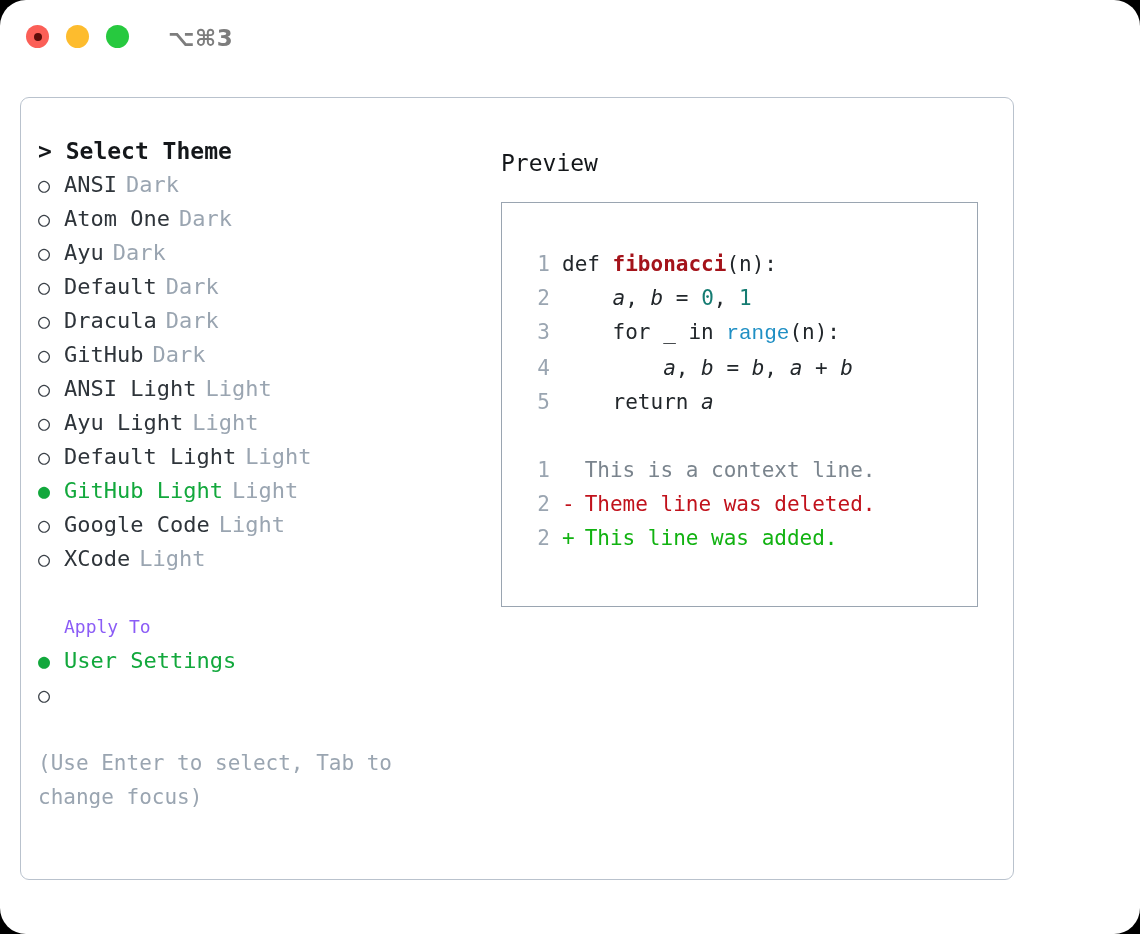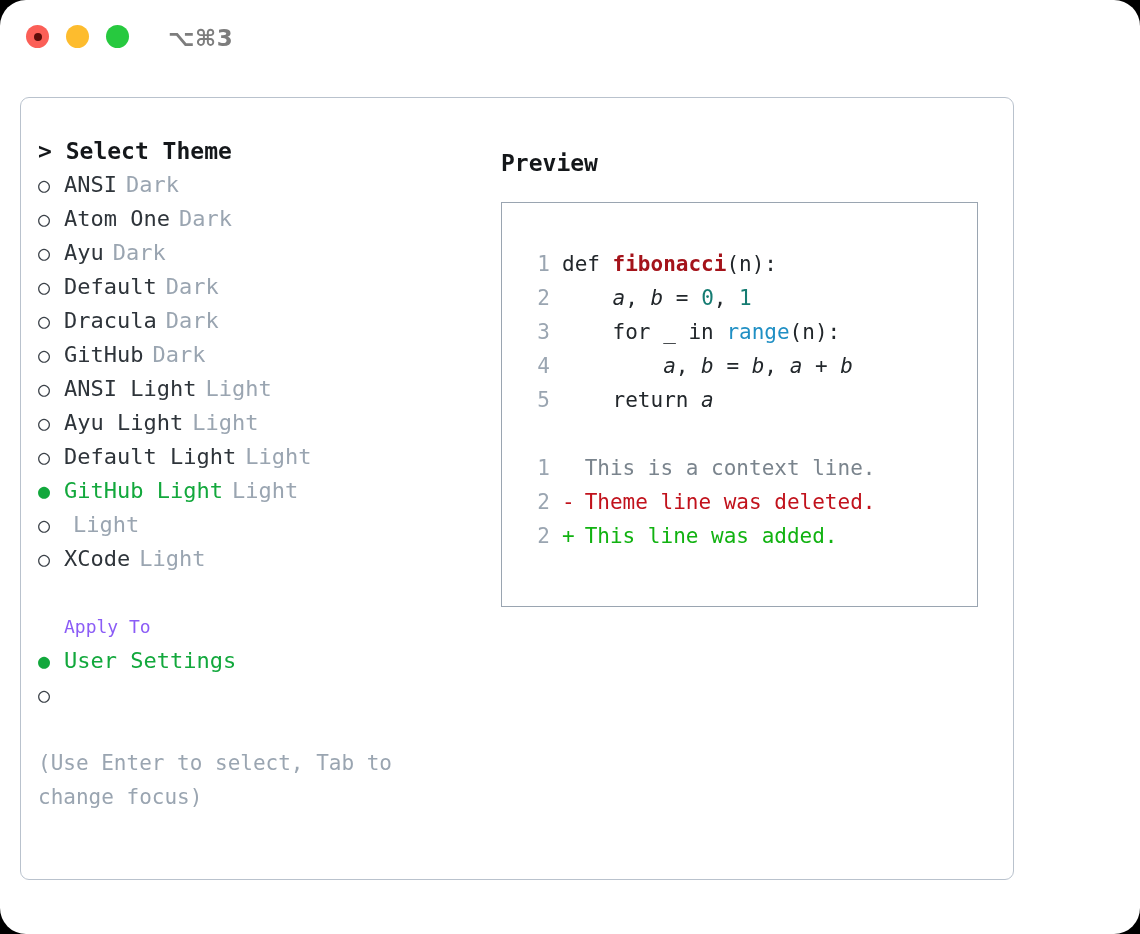--- a/index.html
+++ b/index.html
@@ -149,21 +149,21 @@
 
   
   .right-col {
     position: absolute;
     left: 480px;
     top: 48px;
     width: 490px;
   }
   .preview-header {
     font-size: 23px;
-    font-weight: bold;
+    font-weight: normal;
     color: #14171a;
     line-height: 34px;
     margin-bottom: 22px;
   }
   .preview-box {
     width: 477px;
     height: 405px;
     border: 1.6px solid #9aa5b1;
     box-sizing: border-box;
     background: #ffffff;
@@ -187,21 +187,21 @@
   .code-text { color: #22272b; }
 
   .blank-line { height: 34px; }
 
   
   .tok-kw    { color: #22272b; }
   .tok-fn    { color: #a4131a; font-weight: bold; }
   .tok-punct { color: #22272b; }
   .tok-var   { color: #22272b; font-style: italic; }
   .tok-num   { color: #157c72; }
-  .tok-build { color: #1f8fc4; }
+  .tok-build { color: #1f8fc4; font-family: Liberation Mono, monospace; }
 
   
   .diff-ctx { color: #7a848d; }
   .diff-del { color: #c1121c; }
   .diff-add { color: #11b211; }
 </style>
 </head>
 <body>
 
 <div class="app-window">
@@ -226,21 +226,21 @@
             <div class="opt-row"><span class="marker">○</span><span class="opt-label">ANSI</span><span class="opt-kind">Dark</span></div>
             <div class="opt-row"><span class="marker">○</span><span class="opt-label">Atom One</span><span class="opt-kind">Dark</span></div>
             <div class="opt-row"><span class="marker">○</span><span class="opt-label">Ayu</span><span class="opt-kind">Dark</span></div>
             <div class="opt-row"><span class="marker">○</span><span class="opt-label">Default</span><span class="opt-kind">Dark</span></div>
             <div class="opt-row"><span class="marker">○</span><span class="opt-label">Dracula</span><span class="opt-kind">Dark</span></div>
             <div class="opt-row"><span class="marker">○</span><span class="opt-label">GitHub</span><span class="opt-kind">Dark</span></div>
             <div class="opt-row"><span class="marker">○</span><span class="opt-label">ANSI Light</span><span class="opt-kind">Light</span></div>
             <div class="opt-row"><span class="marker">○</span><span class="opt-label">Ayu Light</span><span class="opt-kind">Light</span></div>
             <div class="opt-row"><span class="marker">○</span><span class="opt-label">Default Light</span><span class="opt-kind">Light</span></div>
             <div class="opt-row"><span class="marker sel">●</span><span class="opt-label sel">GitHub Light</span><span class="opt-kind">Light</span></div>
-            <div class="opt-row"><span class="marker">○</span><span class="opt-kind">Light</span></div>
+            <div class="opt-row"><span class="marker">○</span><span class="opt-label">Google Code</span><span class="opt-kind">Light</span></div>
             <div class="opt-row"><span class="marker">○</span><span class="opt-label">XCode</span><span class="opt-kind">Light</span></div>
           </div>
 
         <div class="section-gap"></div>
 
         <div class="section-title">Apply To</div>
 
         <div id="apply-list">
             <div class="opt-row"><span class="marker sel">●</span><span class="opt-label sel">User Settings</span></div>
             <div class="opt-row"><span class="marker">○</span></div>

